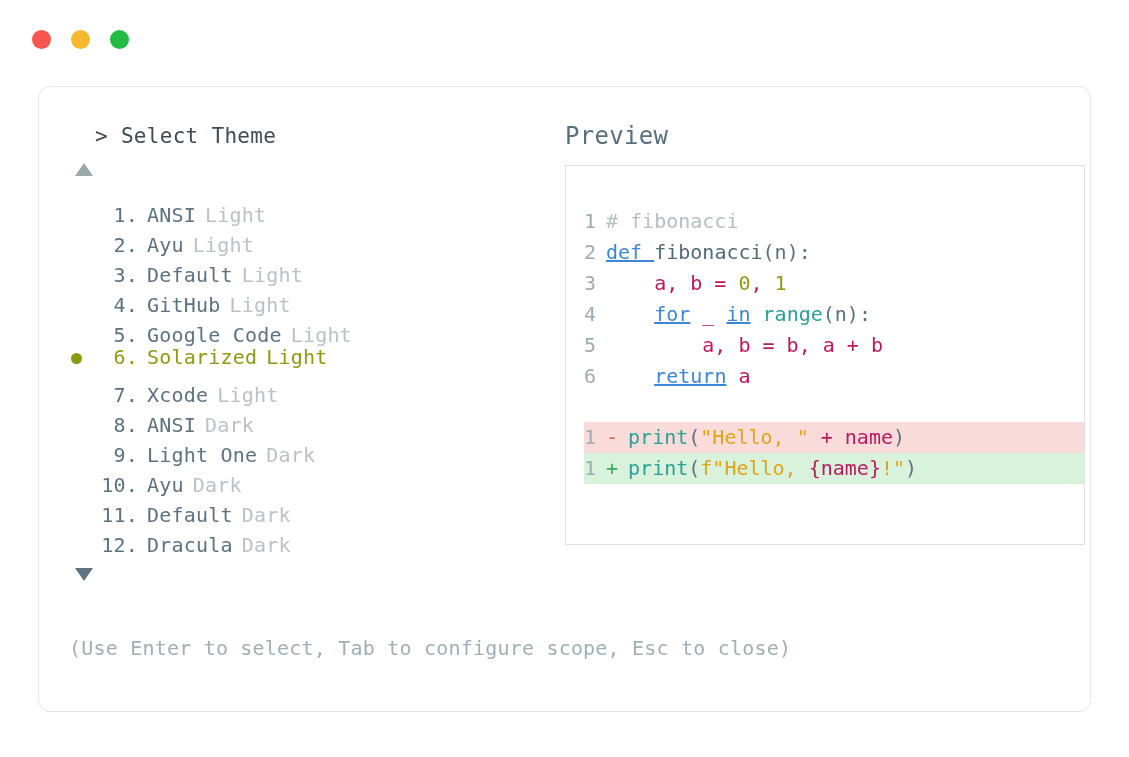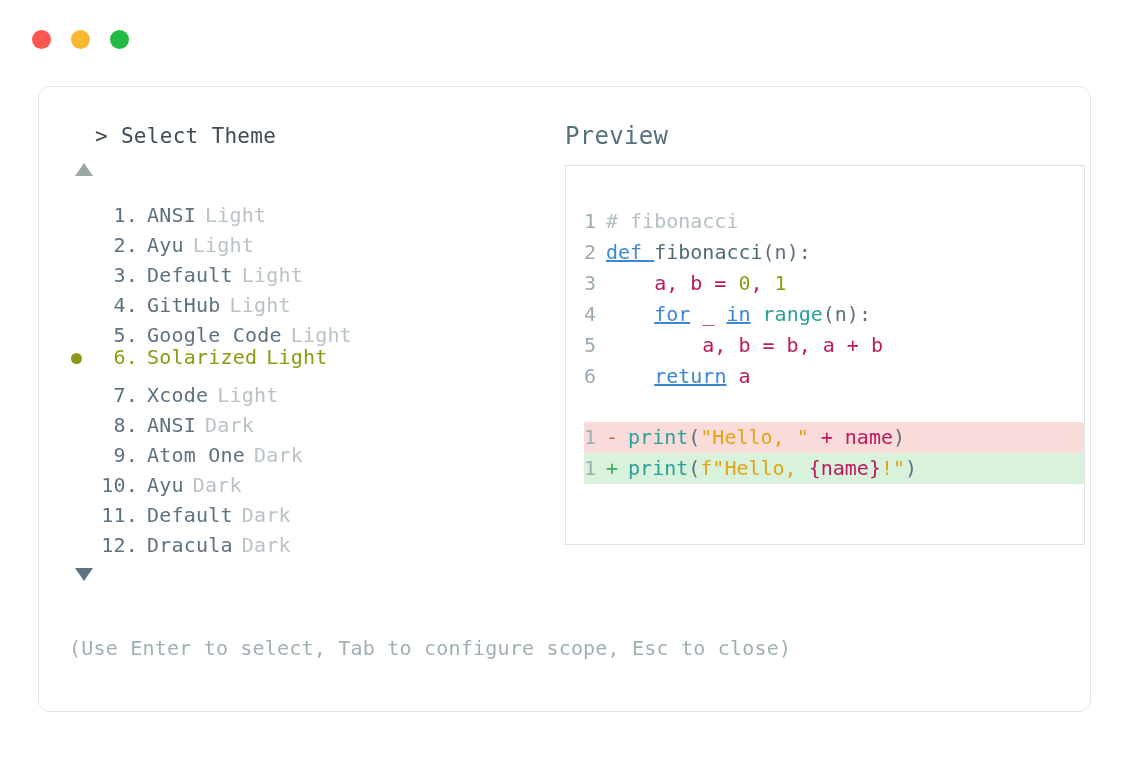--- a/index.html
+++ b/index.html
@@ -204,21 +204,21 @@
 
         <div class="theme-list" id="theme-list">
             <div class="theme-row"><span class="bullet-cell"></span><span class="idx">1.</span><span class="tname">ANSI</span><span class="tvariant">Light</span></div>
             <div class="theme-row"><span class="bullet-cell"></span><span class="idx">2.</span><span class="tname">Ayu</span><span class="tvariant">Light</span></div>
             <div class="theme-row"><span class="bullet-cell"></span><span class="idx">3.</span><span class="tname">Default</span><span class="tvariant">Light</span></div>
             <div class="theme-row"><span class="bullet-cell"></span><span class="idx">4.</span><span class="tname">GitHub</span><span class="tvariant">Light</span></div>
             <div class="theme-row"><span class="bullet-cell"></span><span class="idx">5.</span><span class="tname">Google Code</span><span class="tvariant">Light</span></div>
             <div class="theme-row selected"><span class="bullet-cell"><span class="bullet"></span></span><span class="idx">6.</span><span class="tname">Solarized</span><span class="tvariant">Light</span></div>
             <div class="theme-row"><span class="bullet-cell"></span><span class="idx">7.</span><span class="tname">Xcode</span><span class="tvariant">Light</span></div>
             <div class="theme-row"><span class="bullet-cell"></span><span class="idx">8.</span><span class="tname">ANSI</span><span class="tvariant">Dark</span></div>
-            <div class="theme-row"><span class="bullet-cell"></span><span class="idx">9.</span><span class="tname">Atom One</span><span class="tvariant">Dark</span></div>
+            <div class="theme-row"><span class="bullet-cell"></span><span class="idx">9.</span><span class="tname">Light One</span><span class="tvariant">Dark</span></div>
             <div class="theme-row"><span class="bullet-cell"></span><span class="idx">10.</span><span class="tname">Ayu</span><span class="tvariant">Dark</span></div>
             <div class="theme-row"><span class="bullet-cell"></span><span class="idx">11.</span><span class="tname">Default</span><span class="tvariant">Dark</span></div>
             <div class="theme-row"><span class="bullet-cell"></span><span class="idx">12.</span><span class="tname">Dracula</span><span class="tvariant">Dark</span></div>
           </div>
 
         <div class="arrow arrow-down"></div>
       </div>
 
       <div class="right-col">
         <div class="preview-title">Preview</div>

